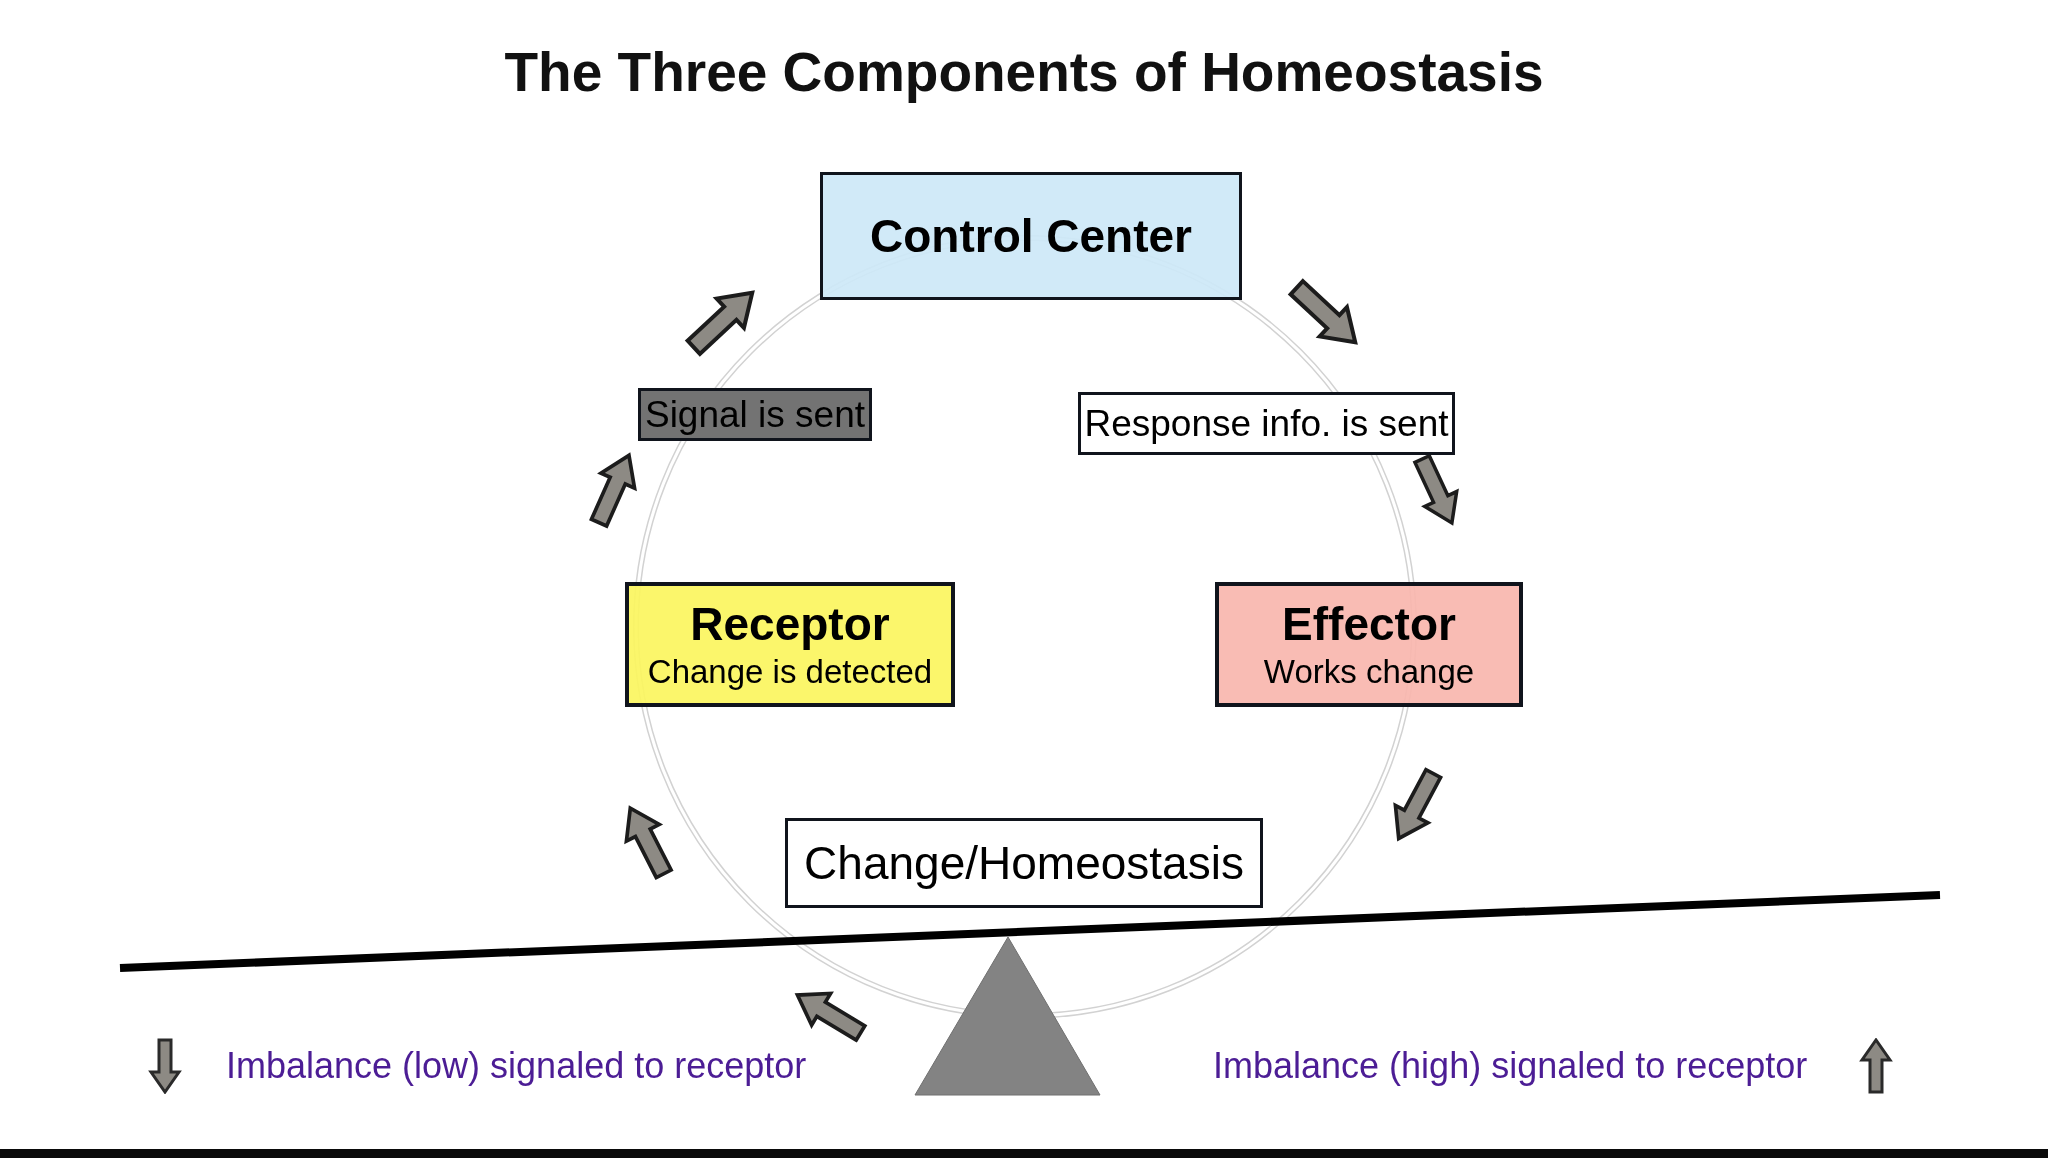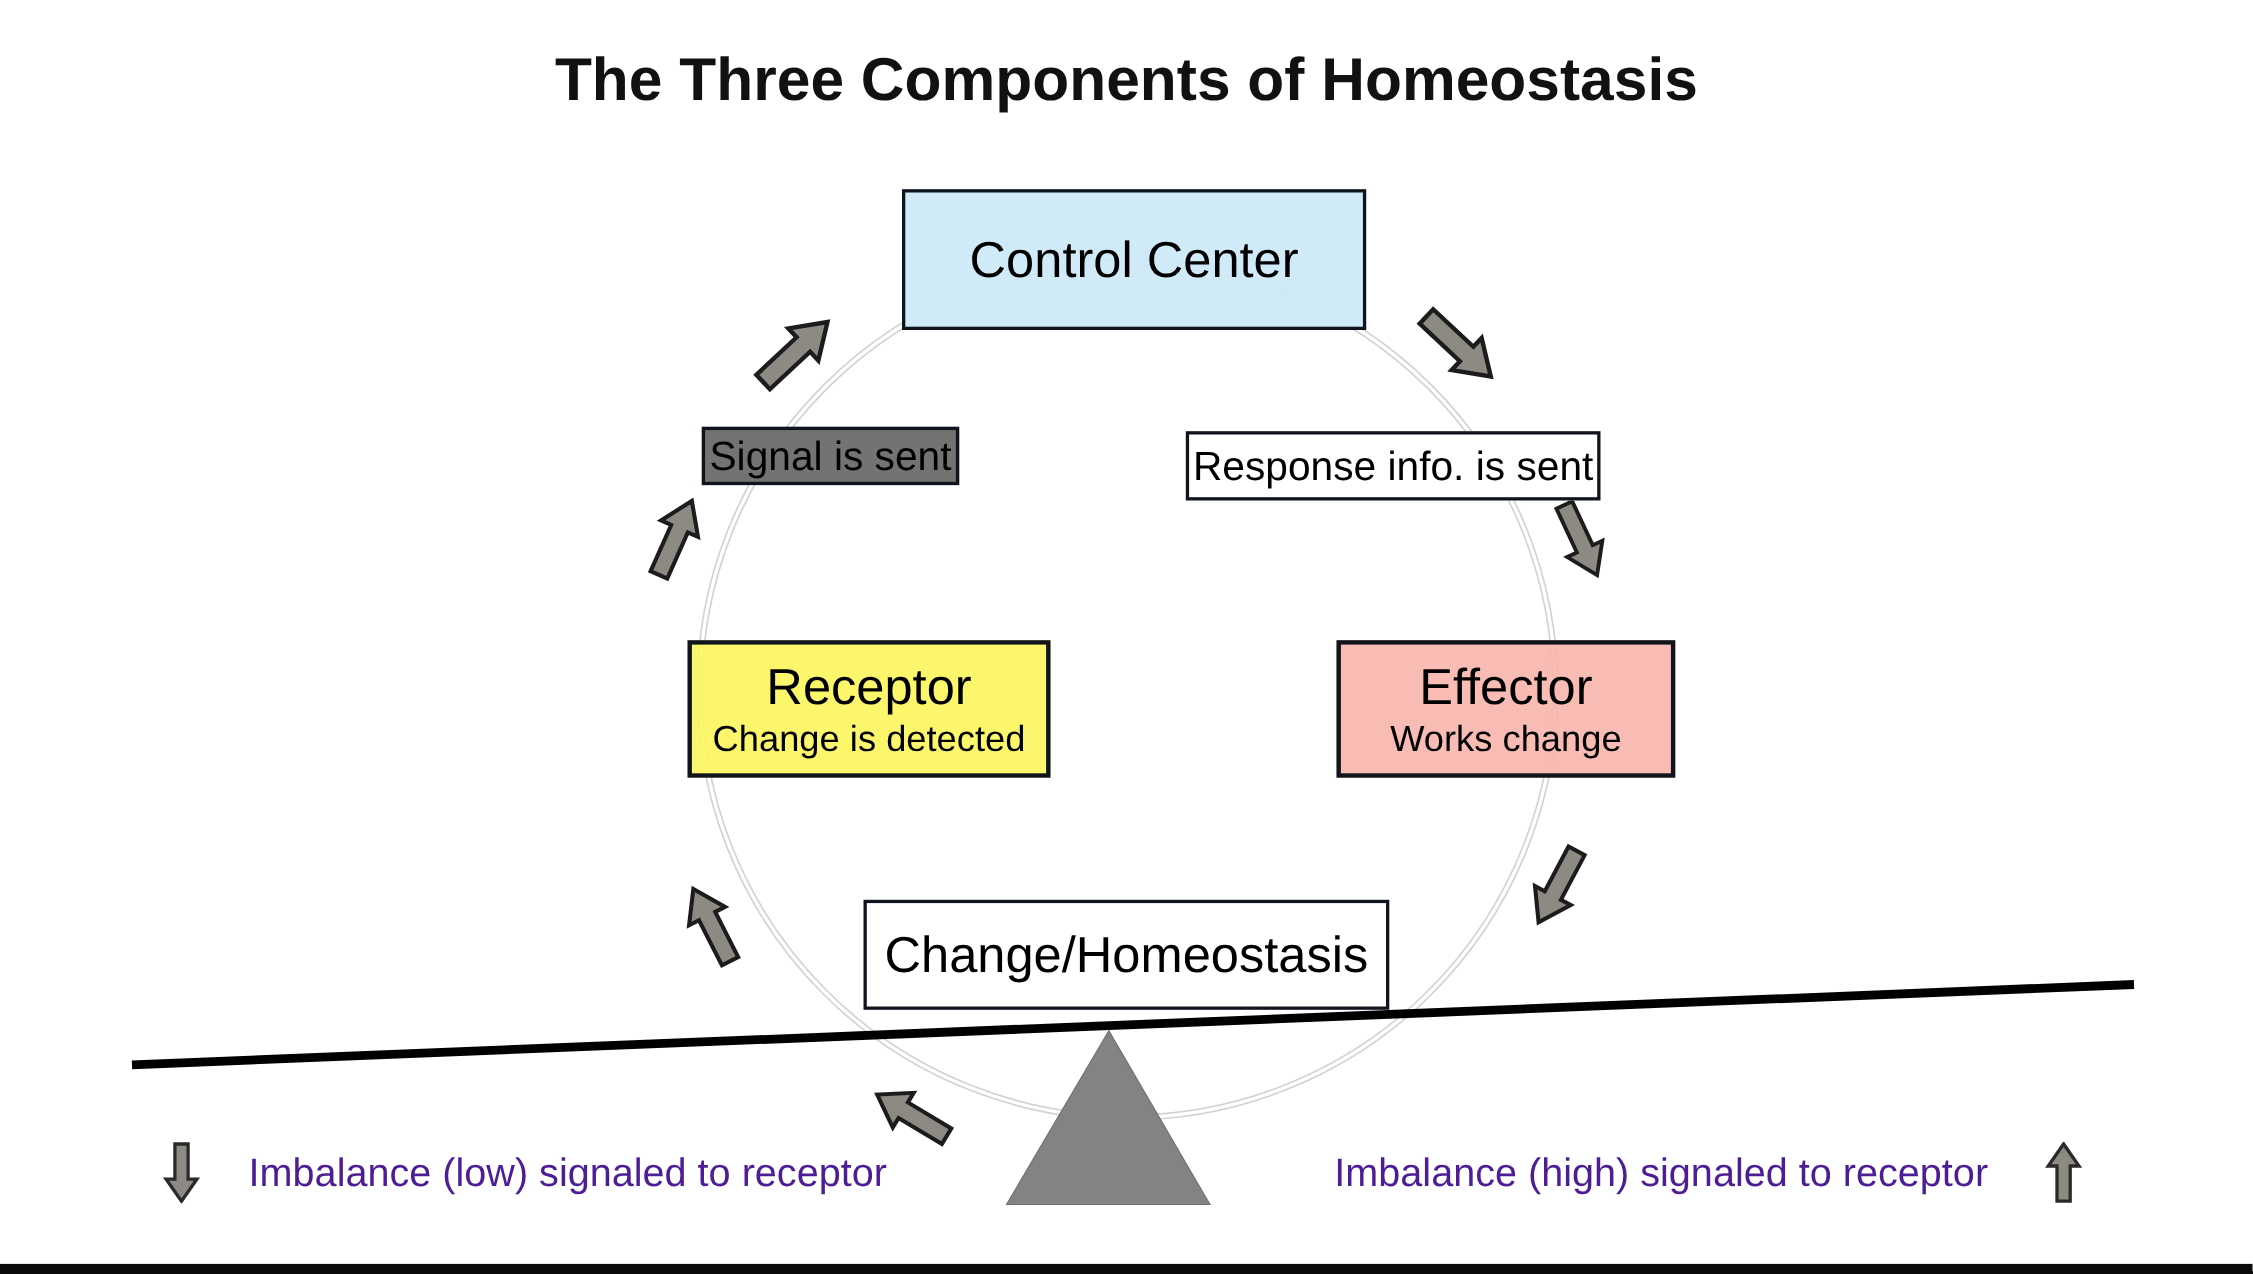--- a/index.html
+++ b/index.html
@@ -9,28 +9,28 @@
   }
   .title{
     position:absolute;left:0;top:40px;width:2048px;text-align:center;
     font-size:55px;font-weight:600;letter-spacing:0px;color:#111;
   }
   .shape-layer{position:absolute;left:0;top:0;width:2048px;height:1158px;}
   .node{
     position:absolute;display:flex;flex-direction:column;align-items:center;justify-content:center;
     text-align:center;box-sizing:border-box;
   }
-  .node .heading{font-size:46px;font-weight:normal;line-height:1.18;}
+  .node .heading{font-size:46px;font-weight:bold;line-height:1.18;}
   .node .sub{font-size:33px;font-weight:400;line-height:1.25;}
   .box-control{left:820px;top:172px;width:422px;height:128px;background:rgba(205,232,247,0.92);border:3px solid #10141c;}
   .box-signal{left:638px;top:388px;width:234px;height:53px;background:#737373;border:3px solid #10141c;font-size:37px;}
   .box-response{left:1038px;top:392px;width:377px;height:63px;background:#ffffff;border:3px solid #10141c;font-size:37px;margin-left:40px;}
   .box-receptor{left:585px;top:582px;width:330px;height:125px;background:rgba(251,245,94,0.92);border:4px solid #10141c;margin-left:40px;}
   .box-effector{left:1215px;top:582px;width:308px;height:125px;background:rgba(249,182,174,0.92);border:4px solid #10141c;}
-  .box-change{left:785px;top:818px;width:478px;height:100px;background:#ffffff;border:3px solid #10141c;font-size:46px;}
+  .box-change{left:785px;top:818px;width:478px;height:90px;background:#ffffff;border:3px solid #10141c;font-size:46px;}
   .legend{
     position:absolute;display:flex;align-items:center;font-size:36px;color:#4c1d95;
   }
   .legend-low{left:148px;top:1038px;gap:44px;}
   .legend-high{left:1213px;top:1038px;gap:52px;}
   .legend svg{display:block;}
   .bottom-bar{position:absolute;left:0;top:1149px;width:2048px;height:9px;background:#0a0a0a;}
   .cycle-arrow{fill:#8d8a84;stroke:#1c1c1c;stroke-width:4;stroke-linejoin:miter;}
   .small-arrow{fill:#8d8a84;stroke:#2a2a2a;stroke-width:3;stroke-linejoin:miter;}
 </style>

